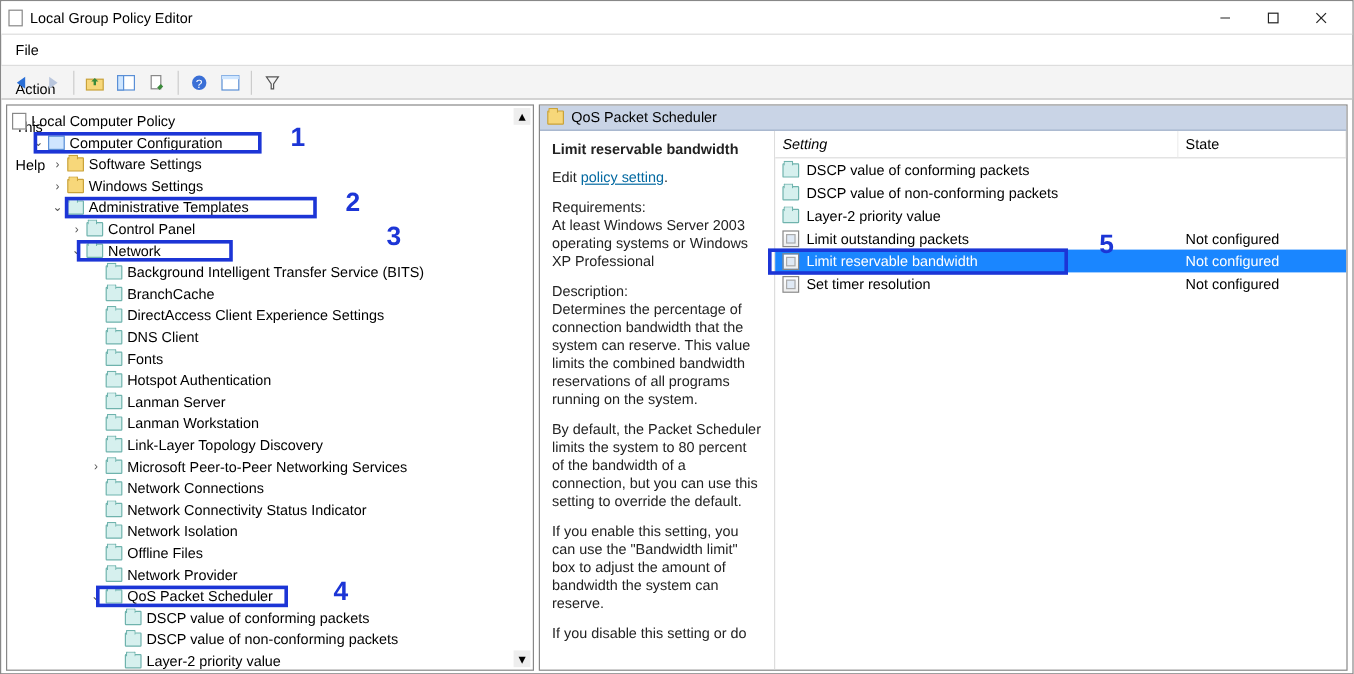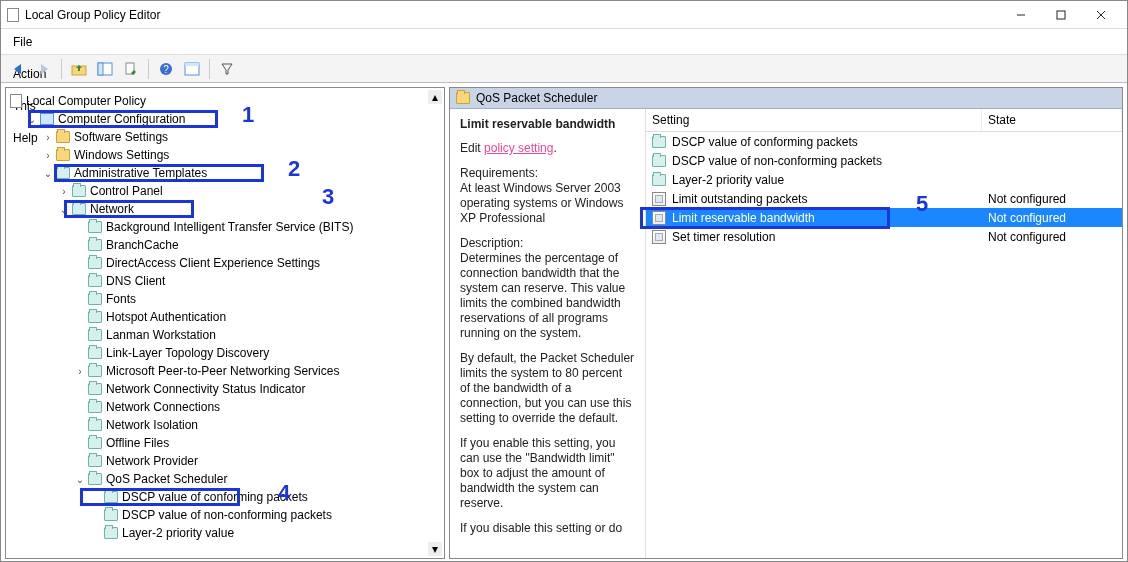--- a/index.html
+++ b/index.html
@@ -51,26 +51,26 @@
   .folder.teal::before{ background:#d6f0ee; border-color:#6fb3ad;}
   .pc-icon { width:14px; height:12px; background:#cfe6ff; border:1px solid #5a8fd6; display:inline-block; position:relative;}
   .doc-icon { width:12px; height:14px; background:#fff; border:1px solid #888; display:inline-block; position:relative;}
   .mark { position:absolute; border:3px solid #1c35d6; pointer-events:none;}
   .marknum { position:absolute; font-weight:800; font-size:22px; color:#1c35d6; pointer-events:none;}
   
   .right-header { display:flex; align-items:center; gap:6px; background:#c9d4e6; border-bottom:1px solid #9fb0c9; padding:3px 6px;}
   .right-body { display:flex; flex:1; overflow:hidden;}
   .detail { width:195px; padding:8px 10px; font-size:12px; color:#222; overflow:hidden;}
   .detail .title { font-weight:700; margin-bottom:10px;}
-  .detail .link { color:#ec4899; text-decoration:underline;}
+  .detail .link { color:#0369a1; text-decoration:underline;}
   .detail p { margin:0 0 10px 0; line-height:1.25;}
   .list-wrap { flex:1; display:flex; flex-direction:column; border-left:1px solid #ddd; position:relative;}
   .list-head { display:flex; border-bottom:1px solid #ddd; background:#fff;}
   .col { padding:4px 6px; border-right:1px solid #eee;}
-  .col.setting { flex:1; }
+  .col.setting { flex:1;font-style:italic; }
   .col.state { width:140px; text-align:left;}
   .list-rows { }
   .lrow { display:flex; align-items:center; height:19px; }
   .lrow .c1 { flex:1; display:flex; align-items:center; gap:6px; padding-left:6px;}
   .lrow .c2 { width:140px; padding-left:6px;margin-left:34px;}
   .lrow.sel { background:#1a86ff; color:#fff;}
   .lrow.sel .c2 { color:#fff;}
   .setting-icon { width:14px;height:14px;display:inline-block;border:1px solid #888;background:linear-gradient(#fff,#eee);position:relative;}
   .setting-icon::after{content:"";position:absolute;inset:2px;border:1px solid #aaa;background:#dfe9f5;}
   svg { display:block; }
@@ -228,41 +228,46 @@
             <span class="lbl">Fonts</span>
           </div>
           <div class="row ind4">
             <span class="expander"></span>
             <span class="folder teal"></span>
             <span class="lbl">Hotspot Authentication</span>
           </div>
           <div class="row ind4">
             <span class="expander"></span>
             <span class="folder teal"></span>
+            <span class="lbl">Lanman Server</span>
+          </div>
+          <div class="row ind4">
+            <span class="expander"></span>
+            <span class="folder teal"></span>
             <span class="lbl">Lanman Workstation</span>
           </div>
           <div class="row ind4">
             <span class="expander"></span>
             <span class="folder teal"></span>
             <span class="lbl">Link-Layer Topology Discovery</span>
           </div>
           <div class="row ind4">
             <span class="expander">›</span>
             <span class="folder teal"></span>
             <span class="lbl">Microsoft Peer-to-Peer Networking Services</span>
           </div>
           <div class="row ind4">
             <span class="expander"></span>
             <span class="folder teal"></span>
+            <span class="lbl">Network Connections</span>
+          </div>
+          <div class="row ind4">
+            <span class="expander"></span>
+            <span class="folder teal"></span>
             <span class="lbl">Network Connectivity Status Indicator</span>
-          </div>
-          <div class="row ind4">
-            <span class="expander"></span>
-            <span class="folder teal"></span>
-            <span class="lbl">Network Connections</span>
           </div>
           <div class="row ind4">
             <span class="expander"></span>
             <span class="folder teal"></span>
             <span class="lbl">Network Isolation</span>
           </div>
           <div class="row ind4">
             <span class="expander"></span>
             <span class="folder teal"></span>
             <span class="lbl">Offline Files</span>

